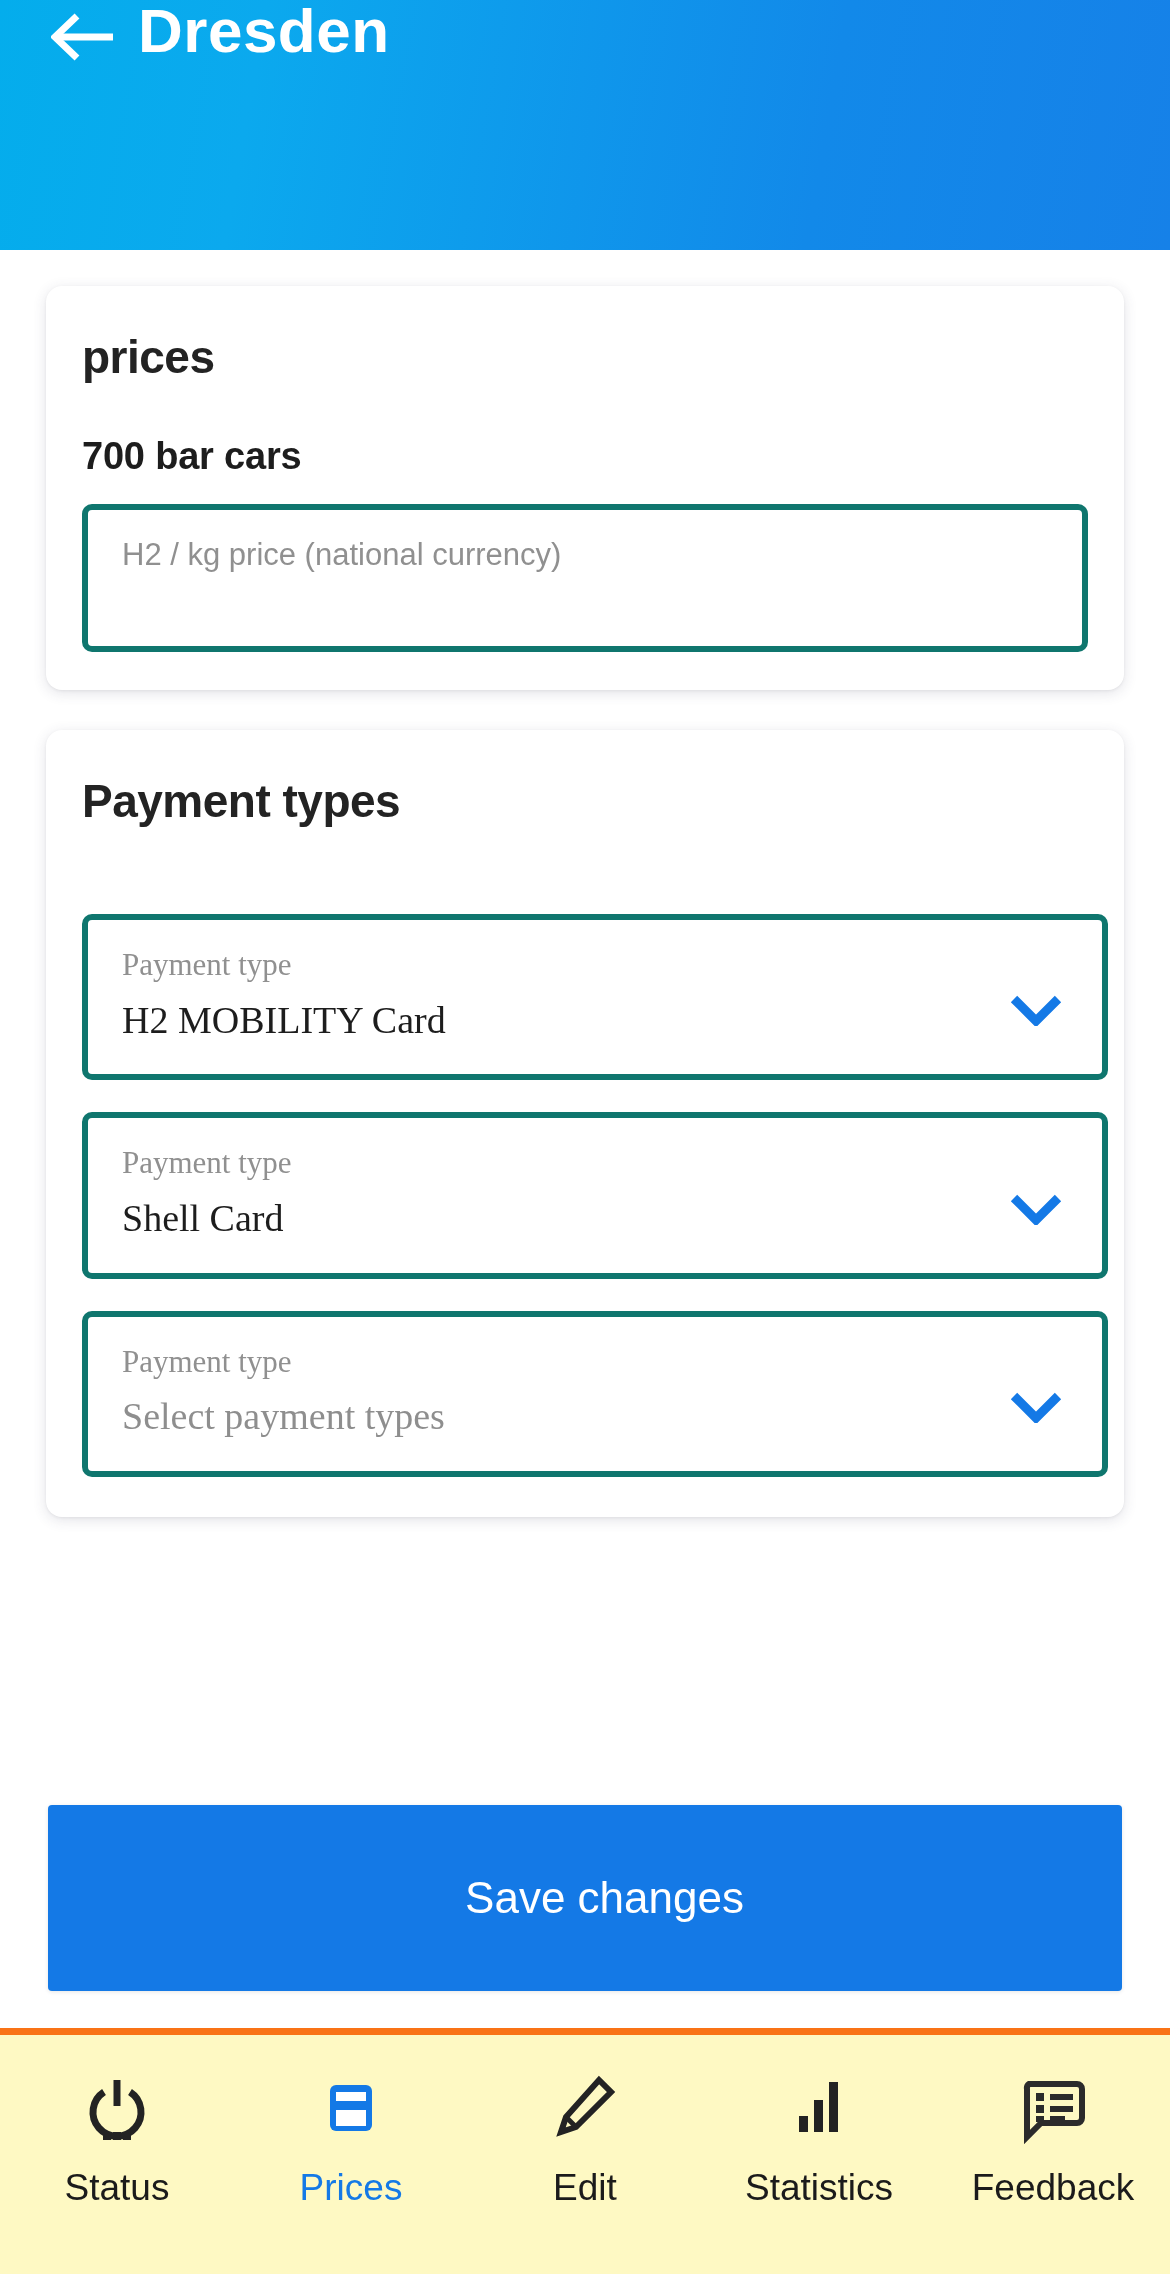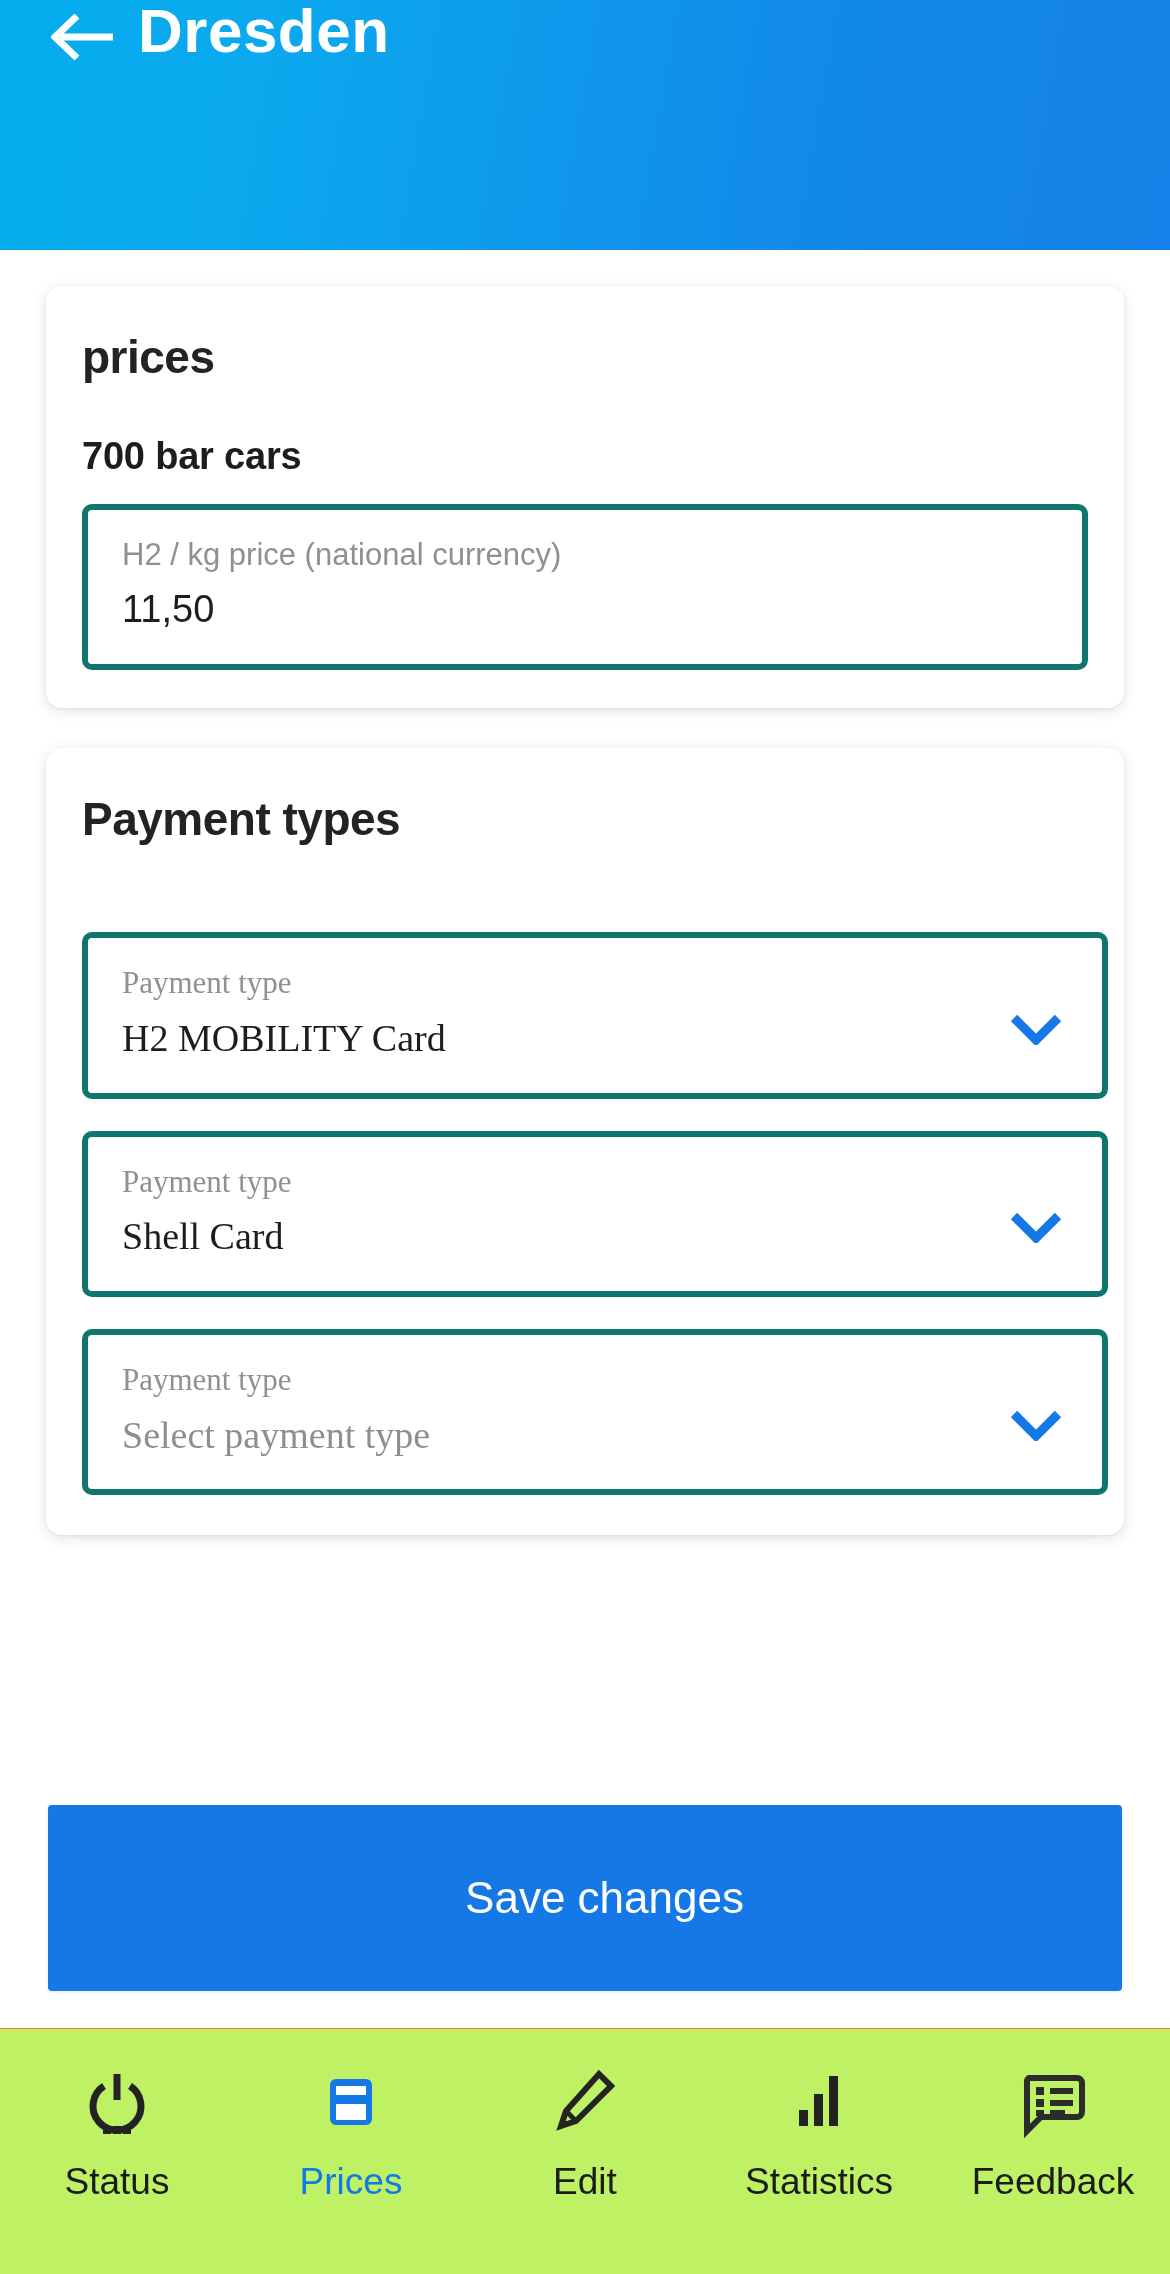--- a/index.html
+++ b/index.html
@@ -95,22 +95,22 @@
     font-family:"Liberation Sans", sans-serif;
     display:flex; align-items:center; justify-content:center;
     cursor:pointer;
     box-shadow:0 1px 4px rgba(0,0,0,0.10);
     padding-left:39px;
   }
 
   
   #bottom-nav{
     position:absolute; left:0; bottom:0; width:1170px; height:246px;
-    background:#bef264;
-    border-top:1px solid #f97316;
+    background:#fef9c3;
+    border-top:7px solid #f97316;
     display:flex; align-items:flex-start; justify-content:space-around;
     padding-top:34px;
   }
   .nav-item{
     width:220px; display:flex; flex-direction:column;
     align-items:center; cursor:pointer;
   }
   .nav-icon{
     height:78px; width:78px;
     display:flex; align-items:center; justify-content:center;
@@ -134,21 +134,20 @@
   <div class="header-title">Dresden</div>
 </div>
 
 <div id="content">
 
   <div class="card" id="prices-card">
     <div class="card-title">prices</div>
     <div class="subsection-title">700 bar cars</div>
     <div class="field">
       <div class="field-label">H2 / kg price (national currency)</div>
-      <div class="field-value">11,50</div>
     </div>
   </div>
 
   <div class="card" id="payment-card">
     <div class="card-title">Payment types</div>
 
     <div class="field select-field">
       <div class="select-texts">
         <div class="field-label">Payment type</div>
         <div class="field-value">H2 MOBILITY Card</div>
@@ -168,21 +167,21 @@
       <div class="chevron">
         <svg width="52" height="32" viewBox="0 0 52 32">
           <path d="M4 5 L26 27 L48 5" stroke="#1479E6" stroke-width="9" fill="none" stroke-linecap="butt" stroke-linejoin="miter"></path>
         </svg>
       </div>
     </div>
 
     <div class="field select-field select-gap">
       <div class="select-texts">
         <div class="field-label">Payment type</div>
-        <div class="field-value placeholder">Select payment type</div>
+        <div class="field-value placeholder">Select payment types</div>
       </div>
       <div class="chevron">
         <svg width="52" height="32" viewBox="0 0 52 32">
           <path d="M4 5 L26 27 L48 5" stroke="#1479E6" stroke-width="9" fill="none" stroke-linecap="butt" stroke-linejoin="miter"></path>
         </svg>
       </div>
     </div>
   </div>
 
 </div>

